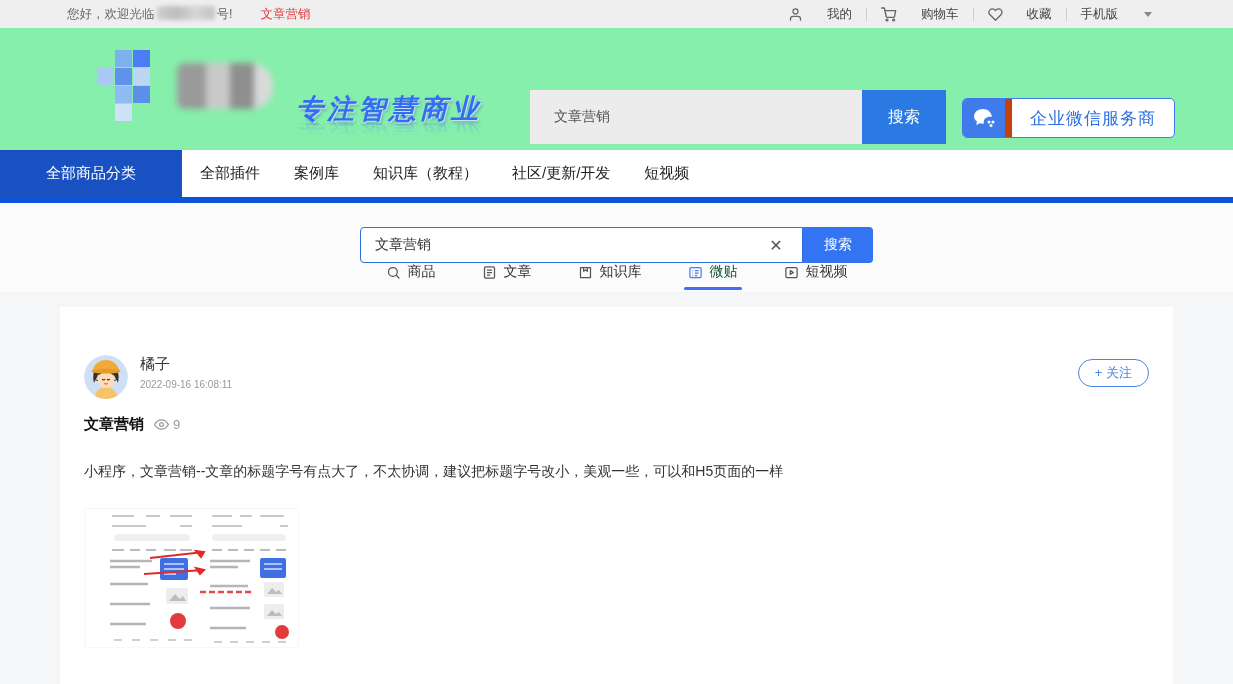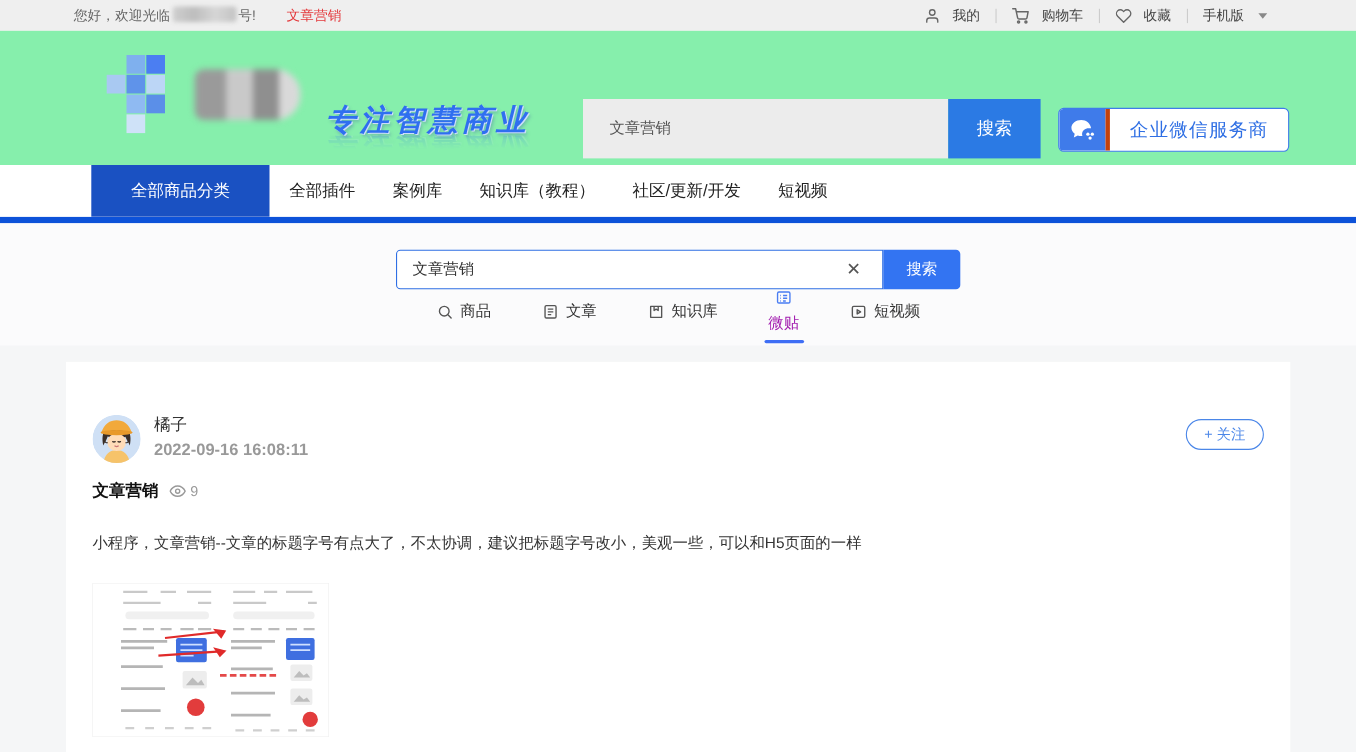--- a/index.html
+++ b/index.html
@@ -9,21 +9,21 @@
 
   
   .topbar { height:28px; background:#efefef; display:flex; align-items:center;
     justify-content:space-between; padding:0 67px; font-size:12.5px; color:#555; }
   .topbar-left { display:flex; align-items:center; gap:28px; }
   .greeting { display:flex; gap:2px; color:#666; }
   .censor-name { display:inline-block; width:58px; height:14px; border-radius:3px;
     background:linear-gradient(90deg,#cfcfcf,#bdbdbd,#d6d6d6,#c3c3c3); filter:blur(2px); }
   .logout { color:#e4393c; cursor:pointer; }
   .topbar-right { display:flex; align-items:center; color:#444; }
-  .top-link { display:flex; align-items:center; gap:11px; padding:0 14px; cursor:pointer; }
+  .top-link { display:flex; align-items:center; gap:24px; padding:0 14px; cursor:pointer; }
   .top-sep { width:1px; height:13px; background:#ccc; }
   .icon { display:inline-flex; align-items:center; justify-content:center; }
   .icon svg { display:block; }
   .caret { width:0; height:0; border-left:4px solid transparent; border-right:4px solid transparent;
     border-top:5px solid #888; margin-left:2px; }
 
   
   .header { position:relative; height:122px; background:#86efac; }
   .logo-wrap { position:absolute; left:97px; top:22px; display:flex; align-items:center; cursor:pointer; }
   .pixel-logo { width:72px; height:72px; position:relative; }
@@ -39,58 +39,58 @@
     mask-image:linear-gradient(0deg,#000,transparent 80%); }
   .hsearch { position:absolute; left:530px; top:62px; display:flex; }
   .hsearch-input { width:332px; height:54px; background:#ececec; border:none; outline:none;
     padding:0 24px; font-size:14px; color:#555; font-family:"Liberation Sans",sans-serif; }
   .hsearch-btn { width:84px; height:54px; background:#2b7ae4; color:#fff; font-size:16px;
     border:none; cursor:pointer; font-family:"Liberation Sans",sans-serif; }
   .wecom { position:absolute; left:962px; top:70px; height:40px; display:flex; align-items:stretch;
     border:1px solid #3f7bea; border-radius:5px; overflow:hidden; cursor:pointer; background:#fff; }
   .wecom-ico { width:42px; background:#3f7bea; display:flex; align-items:center; justify-content:center; }
   .wecom-label { display:flex; align-items:center; padding:0 18px; font-size:17px; color:#2f6fe4;
-    border-left:4px solid #c2410c; letter-spacing:1px; }
+    border-left:7px solid #c2410c; letter-spacing:1px; }
 
   
   .nav { position:relative; height:47px; background:#fff; display:flex; align-items:stretch; }
-  .nav-active { width:162px; margin-left:83px; background:#1a51c2; color:#fff; font-size:15px;
+  .nav-active { width:182px; background:#1a51c2; color:#fff; font-size:15px;
     display:flex; align-items:center; justify-content:center; cursor:pointer; }
   .nav-items { display:flex; align-items:center; gap:34px; margin-left:18px; }
   .nav-item { font-size:15px; color:#222; cursor:pointer; white-space:nowrap; }
   .blue-bar { height:6px; background:#0d52d9; }
 
   
   .subsection { background:#fbfbfc; padding-top:24px; }
   .csearch { display:flex; justify-content:center; }
   .csearch-box { position:relative; display:flex; }
   .csearch-input { width:443px; height:36px; border:1px solid #2f6fe4; border-radius:4px 0 0 4px;
     outline:none; padding:0 40px 0 14px; font-size:14px; color:#333; background:#fff;
     font-family:"Liberation Sans",sans-serif; }
   .csearch-clear { position:absolute; right:82px; top:0; height:36px; width:30px; display:flex;
     align-items:center; justify-content:center; font-size:16px; color:#555; cursor:pointer; }
   .csearch-btn { width:70px; height:36px; background:#3374f2; color:#fff; border:none;
     border-radius:0 4px 4px 0; font-size:14px; cursor:pointer; font-family:"Liberation Sans",sans-serif; }
   .ftabs { display:flex; justify-content:center; gap:46px; padding-bottom:2px; }
   .ftab { display:flex; align-items:center; gap:7px; font-size:14px; color:#333;
     padding-bottom:9px; cursor:pointer; position:relative; }
   .ftab .icon { color:#555; }
-  .ftab.active { color:#a21caf;flex-direction:column; }
+  .ftab.active { color:#14532d; }
   .ftab.active .icon { color:#4a7df2; }
   .ftab.active::after { content:""; position:absolute; left:-4px; right:-4px; bottom:0;
     height:3px; background:#3e6ef5; border-radius:2px; }
 
   
   .content { background:#f5f6f7; padding:15px 0 0; height:100%; }
   .card { width:1113px; margin:0 auto; background:#fff; padding:16px 24px 20px; min-height:360px; }
   .post-head { display:flex; align-items:flex-start;margin-top:32px; }
   .avatar { width:44px; height:44px; border-radius:50%; overflow:hidden; flex:none; cursor:pointer; }
   .who { margin-left:12px; }
   .author { font-size:15px; color:#333; cursor:pointer; }
-  .time { font-size:15px; color:#999; margin-top:5px;font-weight:bold; }
+  .time { font-size:10px; color:#999; margin-top:5px; }
   .follow-btn { margin-left:auto; height:28px; padding:0 16px; border:1px solid #4a86e8;
     color:#4a86e8; background:#fff; border-radius:14px; font-size:13px; cursor:pointer;
     font-family:"Liberation Sans",sans-serif; margin-top:4px; }
   .post-title-row { display:flex; align-items:center; gap:10px; margin-top:16px; }
   .post-title { font-size:15px; font-weight:bold; color:#111; cursor:pointer; }
   .views { display:flex; align-items:center; gap:4px; color:#999; font-size:13px; }
   .post-body { margin-top:27px; font-size:14px; color:#333; line-height:1.5; }
   .post-image { margin-top:26px; width:215px; height:140px; background:#fff; cursor:pointer; }
   .actions { display:flex; justify-content:space-between; padding:0 56px 0 38px; margin-top:44px; }
   .action { display:flex; align-items:center; gap:6px; font-size:13px; color:#555; cursor:pointer; }

